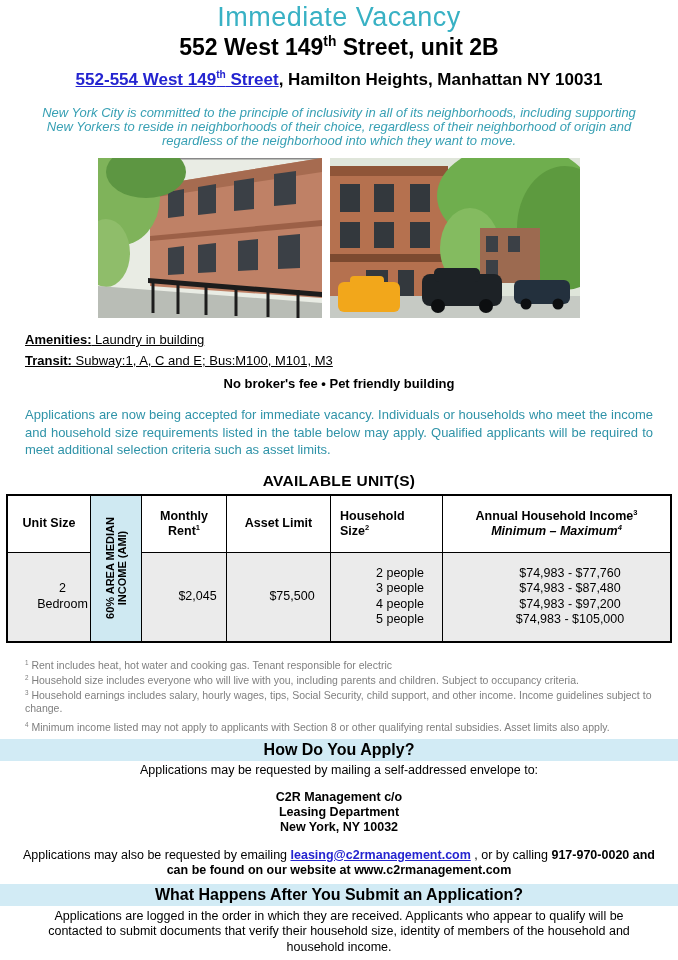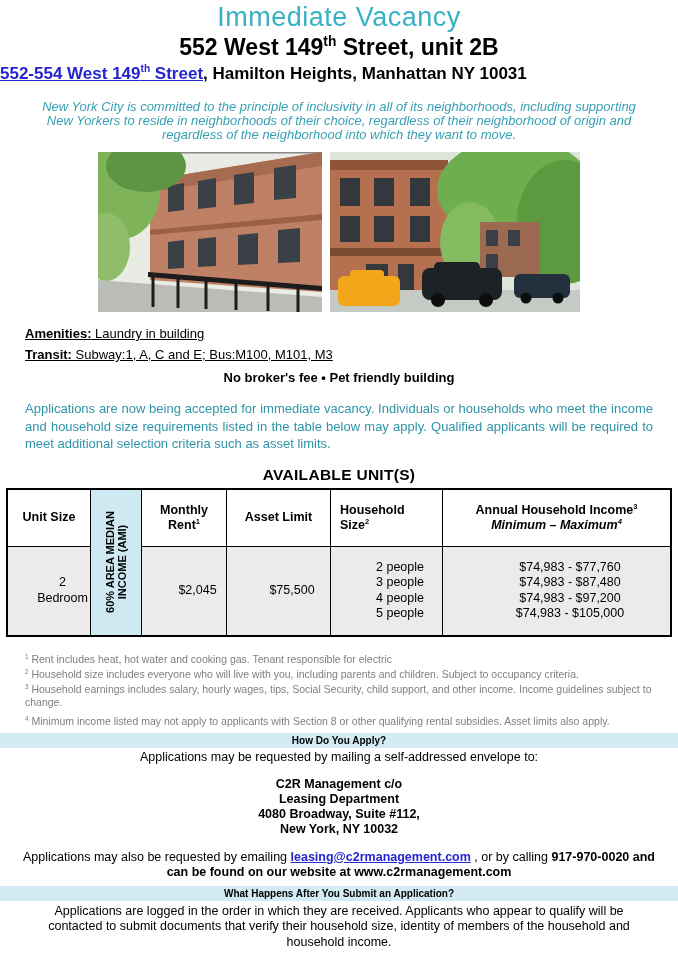--- a/index.html
+++ b/index.html
@@ -1,19 +1,19 @@
 <!DOCTYPE html>
 <html><head>
 <meta charset="utf-8">
 <style>
   html,body{margin:0;padding:0;background:#ffffff;}
   body{width:678px;height:960px;overflow:hidden;font-family:"Liberation Sans",sans-serif;color:#000;position:relative;}
   .title{margin-top:2px;text-align:center;font-size:27px;color:#38b1c4;font-weight:400;letter-spacing:.5px;}
   .unit-line{text-align:center;font-size:23px;font-weight:bold;margin-top:1px;}
-  .addr-line{font-size:17px;font-weight:bold;margin-top:3px;}
+  .addr-line{text-align:center;font-size:17px;font-weight:bold;margin-top:9px;}
   .addr-link{color:#2424d0;text-decoration:underline;}
   sup{vertical-align:super;font-size:60%;line-height:0;}
   .inclusivity{margin:16px 28px 0;text-align:center;font-style:italic;color:#38a0b4;font-size:13px;line-height:14px;}
   .photos{display:flex;justify-content:center;gap:8px;margin-top:10px;}
   .photos svg{display:block;}
   .facts{margin:14px 0 0 25px;font-size:13px;line-height:16px;text-decoration:underline;}
   .facts .row{margin-top:5px;}
   .b{font-weight:bold;}
   .perks{text-align:center;font-weight:bold;font-size:13px;margin-top:7px;}
   .intro{margin:15px 25px 0;text-align:justify;color:#2f93a8;font-size:13px;line-height:17.5px;}
@@ -22,21 +22,21 @@
   td{border:1px solid #000;padding:2px;}
   td.th{background:#fff;font-weight:bold;font-size:12.5px;text-align:center;vertical-align:middle;height:52px;line-height:15px;}
   td.th.hh{text-align:left;padding-left:9px;}
   td.ami{background:#cfe9f2;position:relative;padding:0;}
   .ami-text{position:absolute;top:50%;left:50%;transform:translate(-50%,-50%) rotate(-90deg);width:130px;text-align:center;font-weight:bold;font-size:11px;line-height:12px;}
   tr.data td{background:#ebebeb;font-size:12.5px;text-align:center;vertical-align:middle;height:84px;line-height:15.5px;padding-left:29px;}
   .c-unit{width:78px;} .c-ami{width:50px;} .c-rent{width:80px;} .c-asset{width:99px;} .c-hh{width:100px;} .c-inc{width:223px;}
   .footnotes{margin:8px 25px 0;color:#7f7f7f;font-size:10.5px;line-height:13px;}
   .fn{margin-top:2px;}
   .fn.spaced{margin-top:6px;}
-  .band{background:#d2ebf5;text-align:center;font-weight:bold;font-size:10px;padding:2px 9px;margin-top:5px;}
+  .band{background:#d2ebf5;text-align:center;font-weight:bold;font-size:16px;padding:2px 9px;margin-top:5px;}
   .mail-intro{text-align:center;font-size:12.5px;margin-top:2px;}
   .address-block{text-align:center;font-weight:bold;font-size:12.5px;line-height:15px;margin-top:13px;}
   .email-para{text-align:center;font-size:12.5px;line-height:15.5px;margin:13px 18px 0;}
   .email-link{color:#2424d0;font-weight:bold;text-decoration:underline;}
   .logged{text-align:center;font-size:12.5px;line-height:15.5px;margin:3px 30px 0;}
   .divider{border-top:2px solid #4a4a4a;margin:11px 25px 0;}
 </style>
 </head>
 <body>
 
@@ -166,21 +166,20 @@
     <div class="fn"><sup>3</sup> <span>Household earnings includes salary, hourly wages, tips, Social Security, child support, and other income. Income guidelines subject to change.</span></div>
     <div class="fn spaced"><sup>4</sup> <span>Minimum income listed may not apply to applicants with Section 8 or other qualifying rental subsidies. Asset limits also apply.</span></div>
   </div>
 
   <div class="band">How Do You Apply?</div>
   <div class="mail-intro">Applications may be requested by mailing a self-addressed envelope to:</div>
 
   <div class="address-block">
     <div>C2R Management c/o</div>
     <div>Leasing Department</div>
-    <div>4080 Broadway, Suite #112,</div>
     <div>New York, NY 10032</div>
   </div>
 
   <div class="email-para"><span>Applications may also be requested by emailing </span><a class="email-link" href="#">leasing@c2rmanagement.com</a><span> , or by calling </span><span class="b">917-970-0020 and can be found on our website at www.c2rmanagement.com</span></div>
 
   <div class="band">What Happens After You Submit an Application?</div>
   <div class="logged">Applications are logged in the order in which they are received.  Applicants who appear to qualify will be contacted to submit documents that verify their household size, identity of members of the household and household income.</div>
 
   <div class="divider"></div>
 

